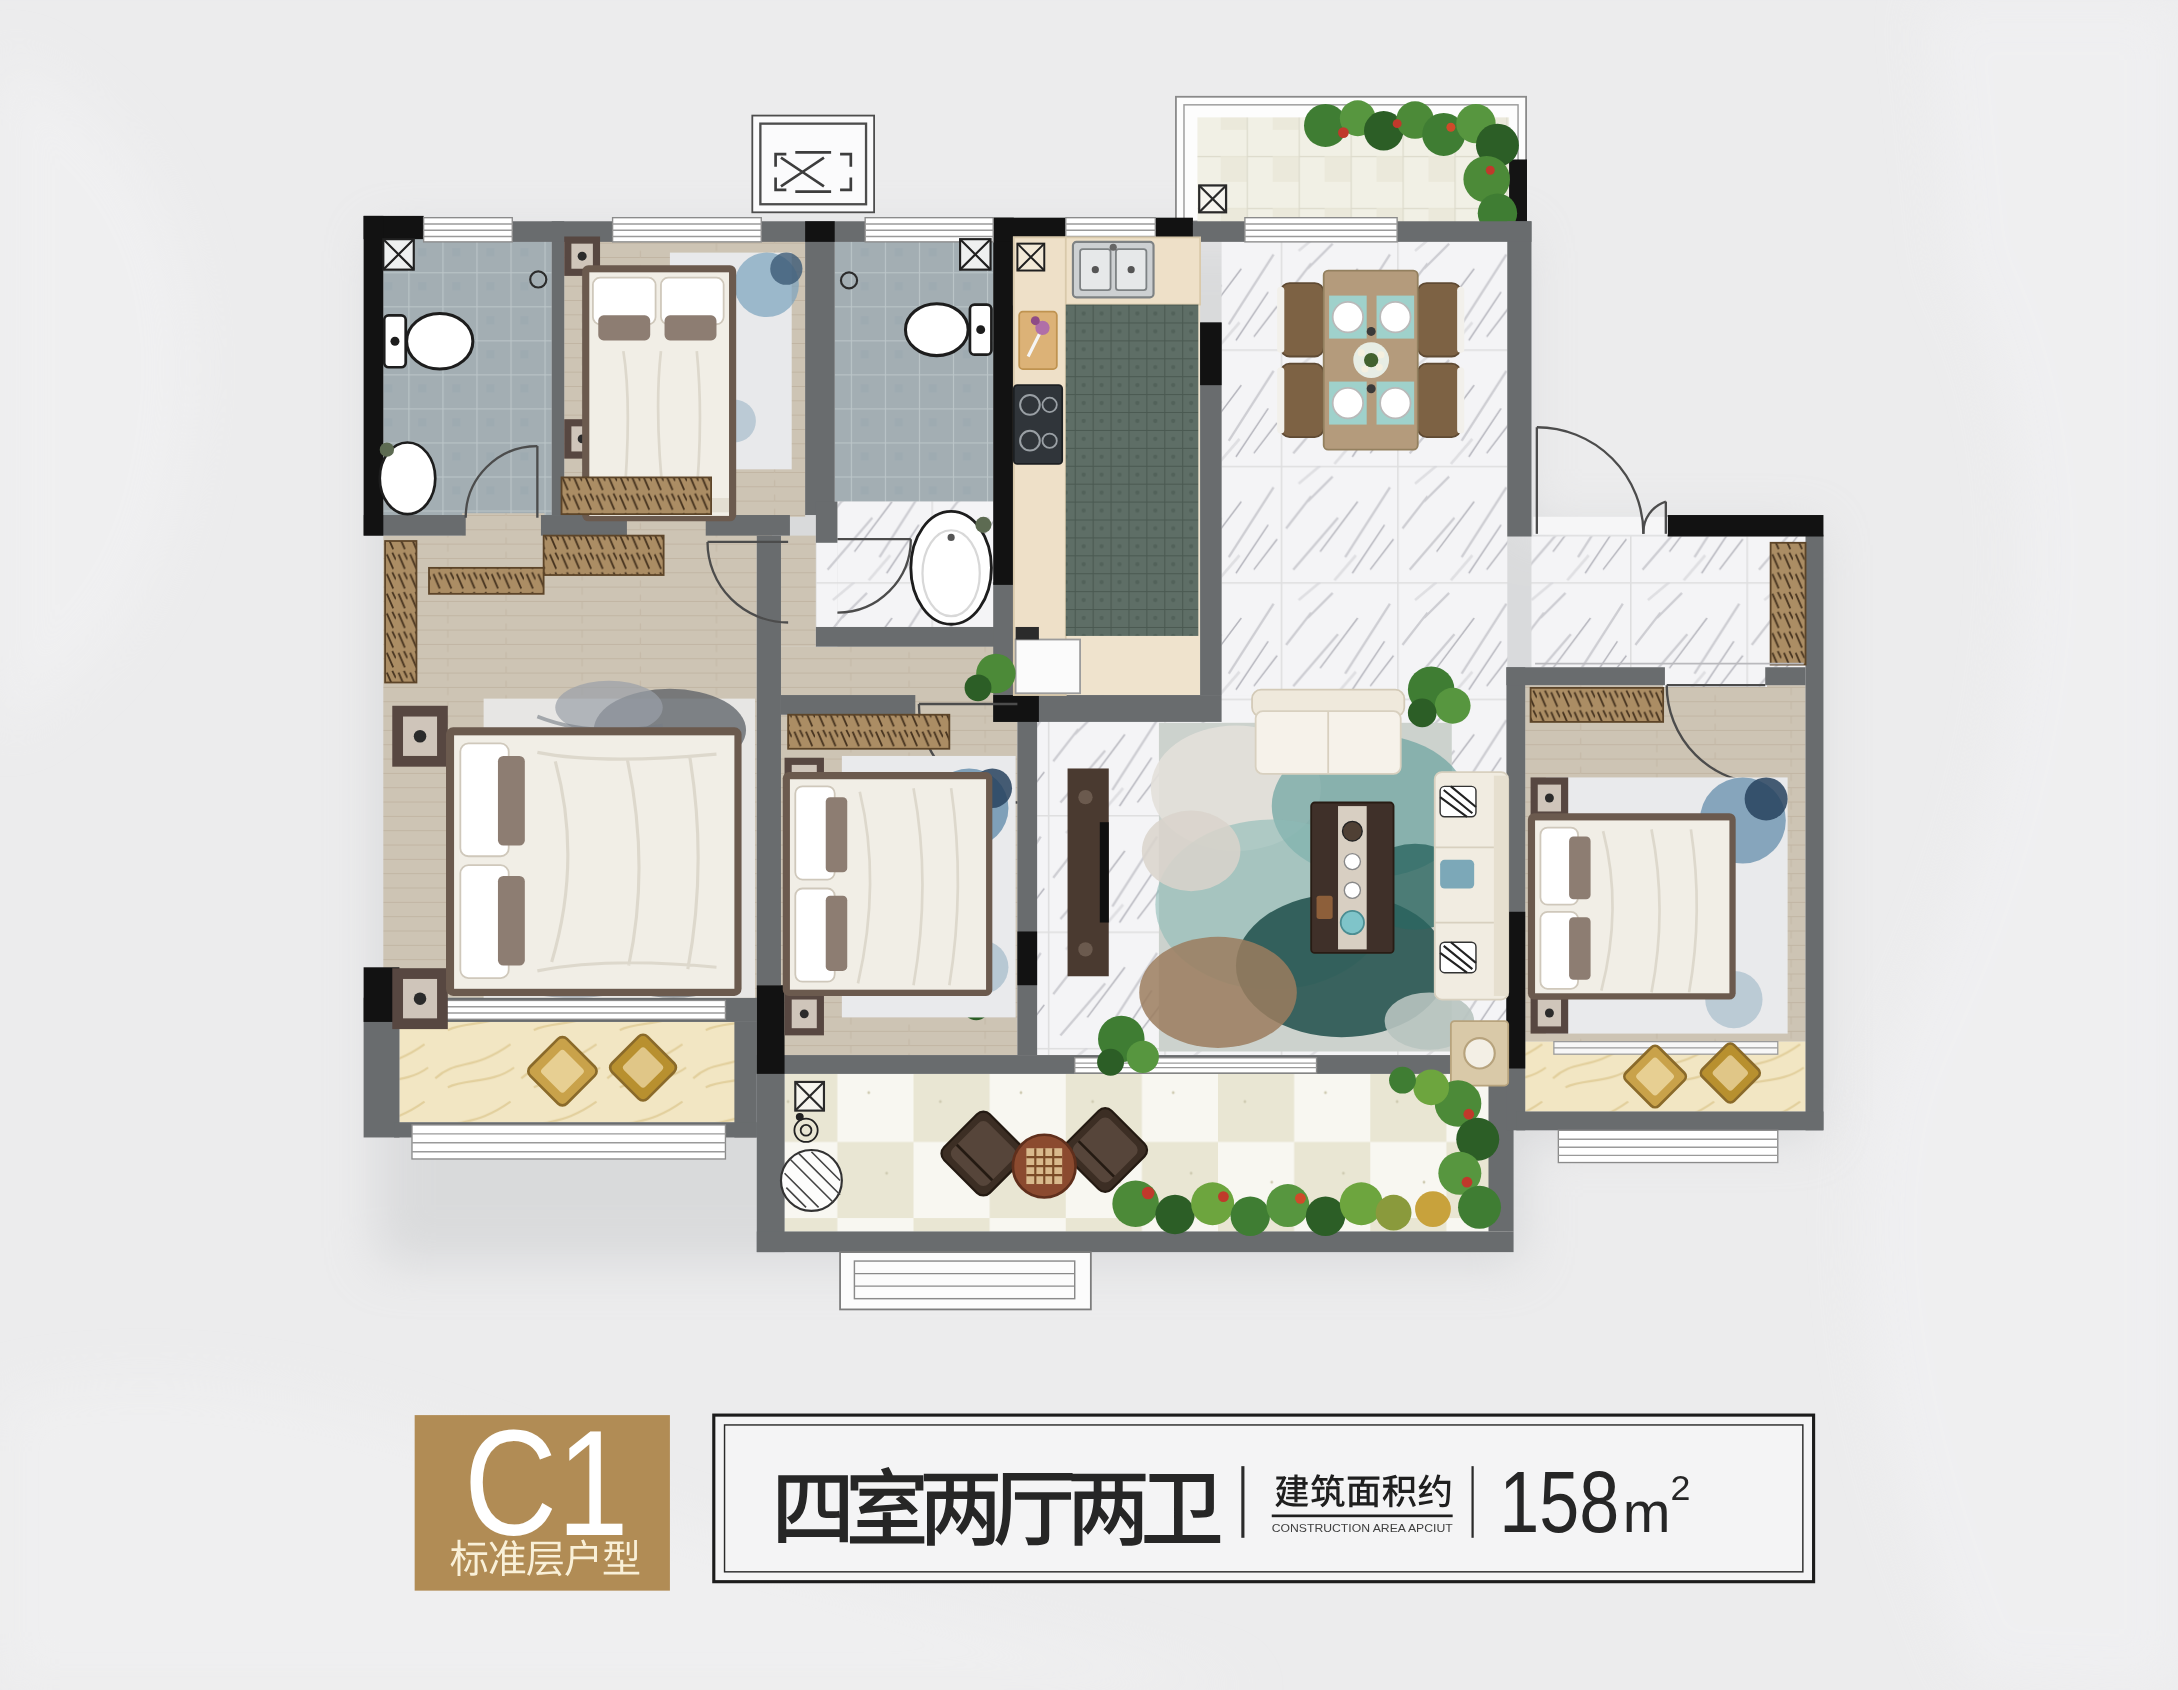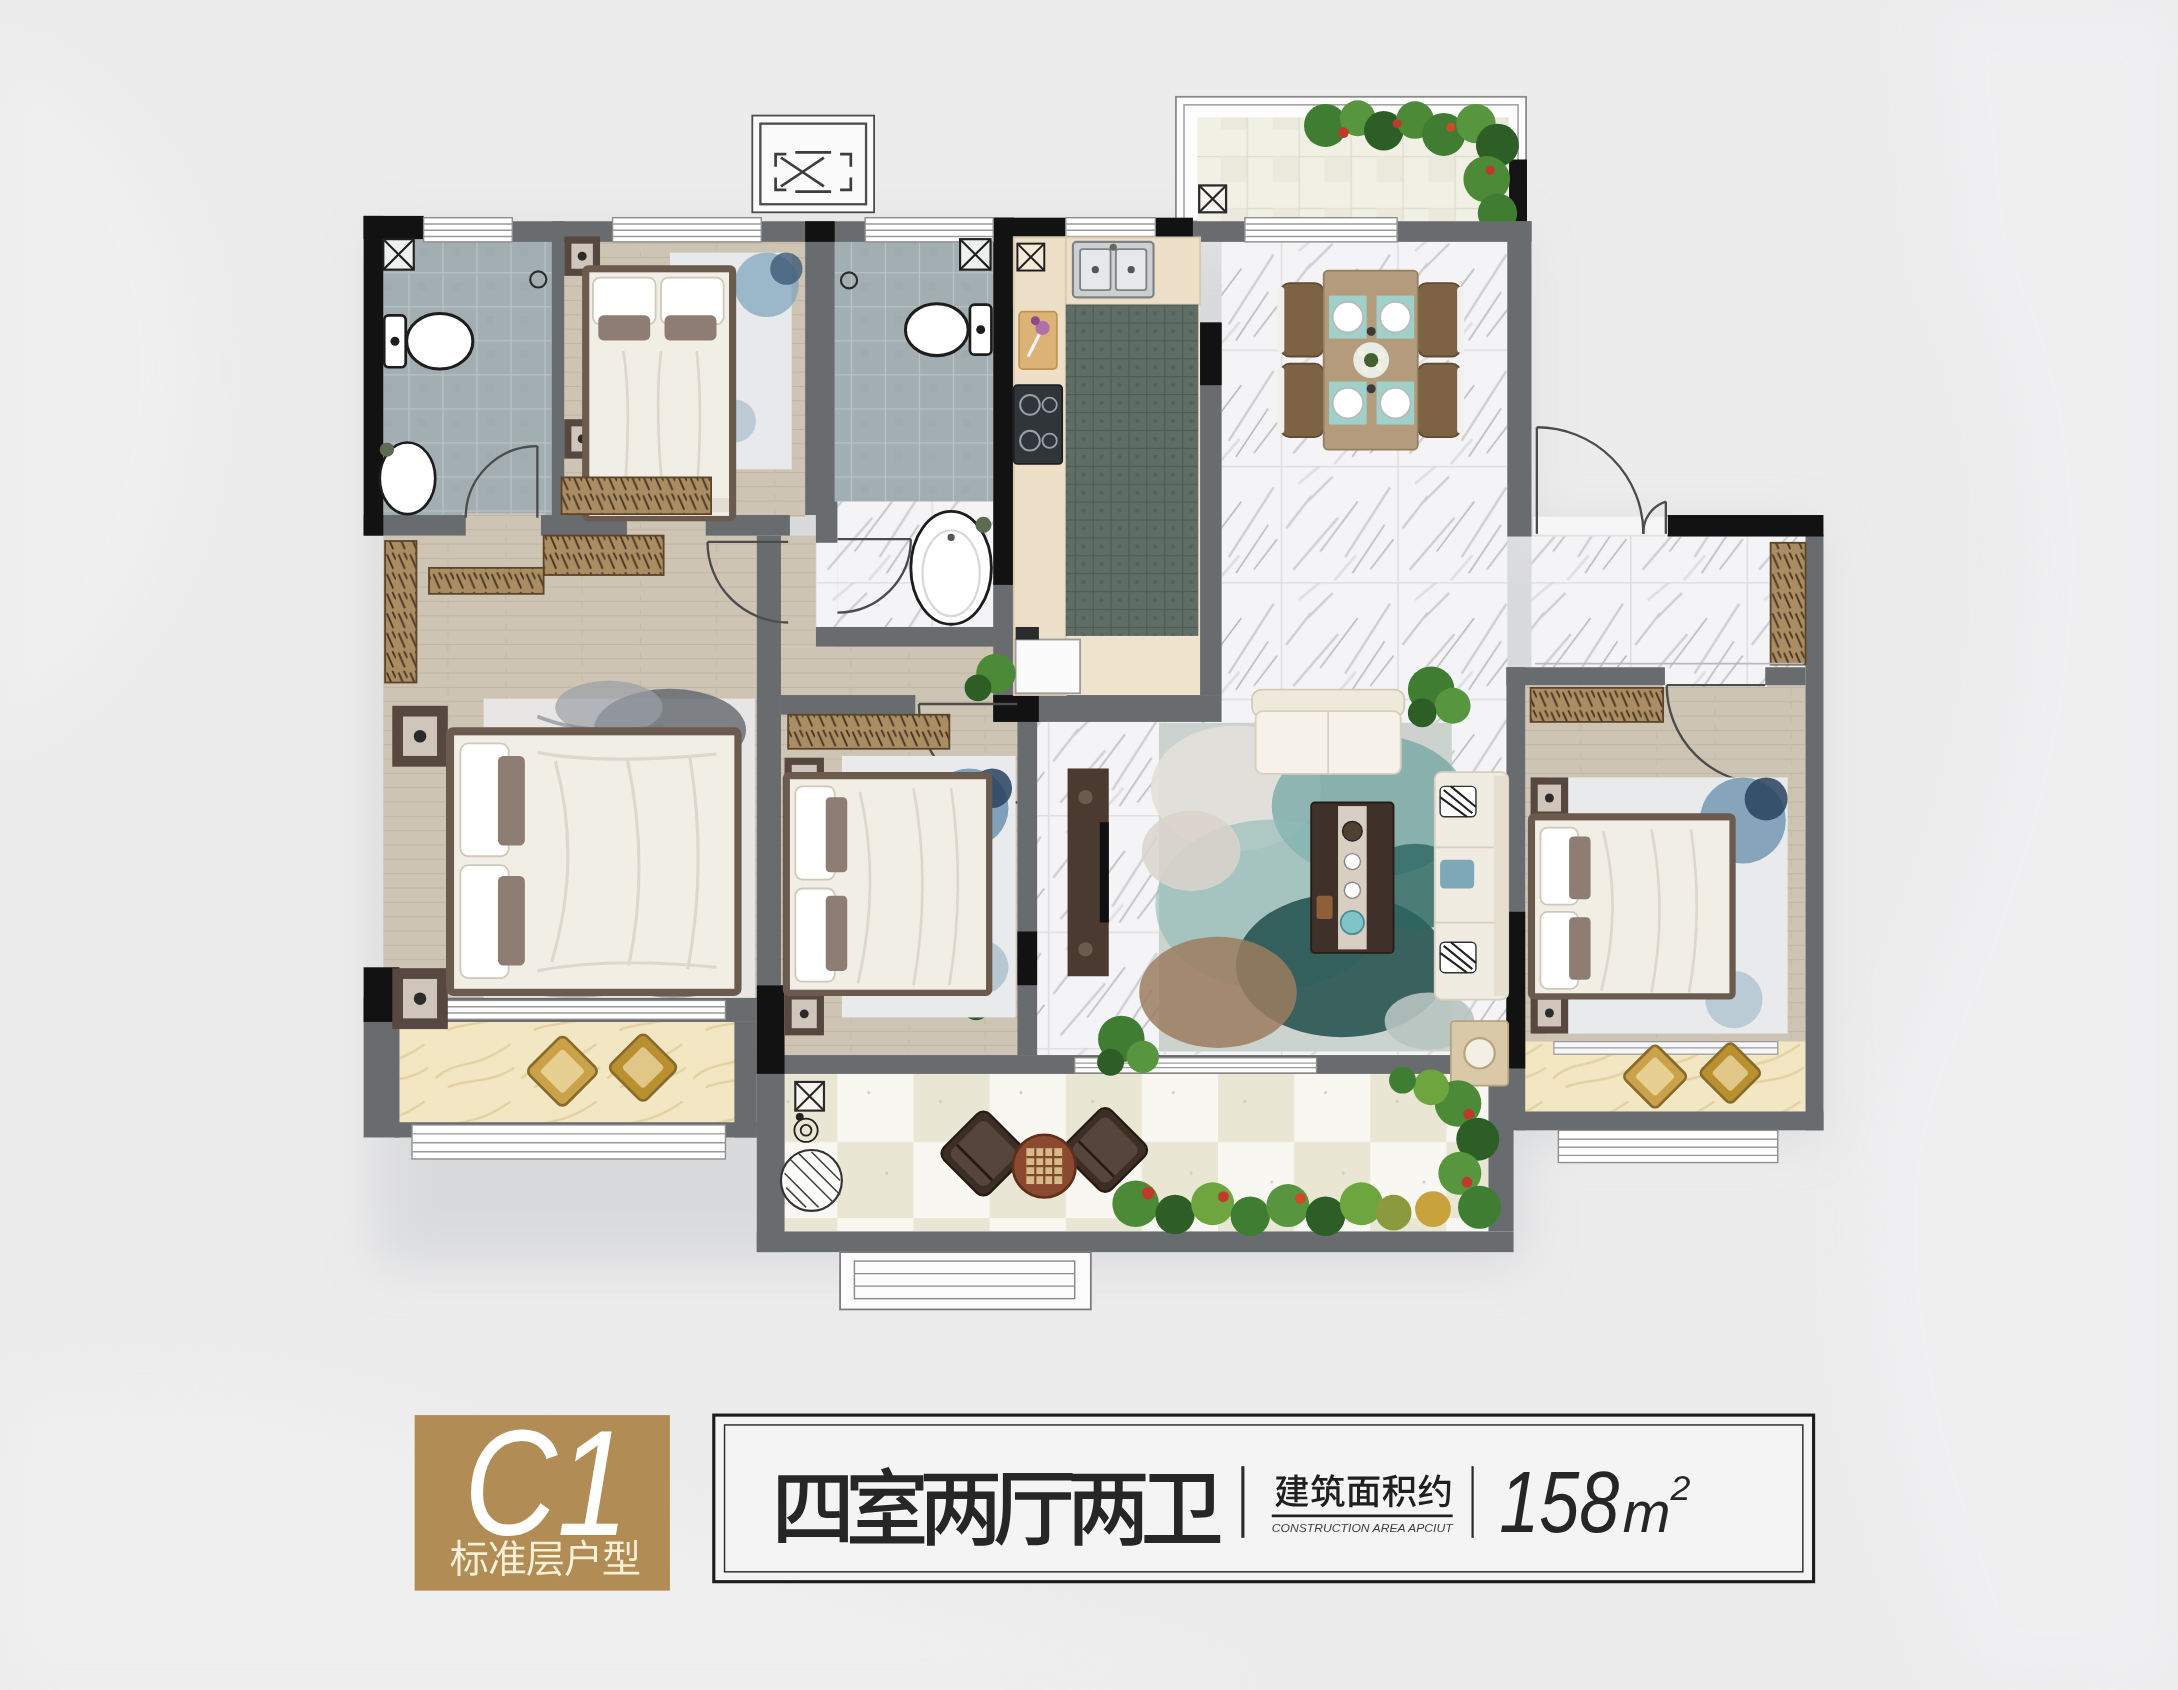--- a/index.html
+++ b/index.html
@@ -1,16 +1,16 @@
 <!DOCTYPE html>
 <html style="font-size:14.3px"><head>
 <meta charset="utf-8">
 <style>
 html,body{margin:0;padding:0;background:#ececed;font-family:"Liberation Sans",sans-serif;}
-#page{width:2179px;height:1691px;position:relative;overflow:hidden;font-style:italic;}
+#page{width:2179px;height:1691px;position:relative;overflow:hidden;}
 </style>
 </head>
 <body>
 <div id="page">
 <svg width="2179" height="1691" viewBox="0 0 2433 1888" xmlns="http://www.w3.org/2000/svg">
 <defs>
 <pattern id="wood" width="150" height="16" patternUnits="userSpaceOnUse">
 <rect width="150" height="16" fill="#cdc4b4"></rect>
 <path d="M0 15.5 H150" stroke="#c1b5a3" stroke-width="1.4"></path>
 <path d="M50 0 V8 M115 8 V16" stroke="#c5b9a7" stroke-width="1.2"></path>

